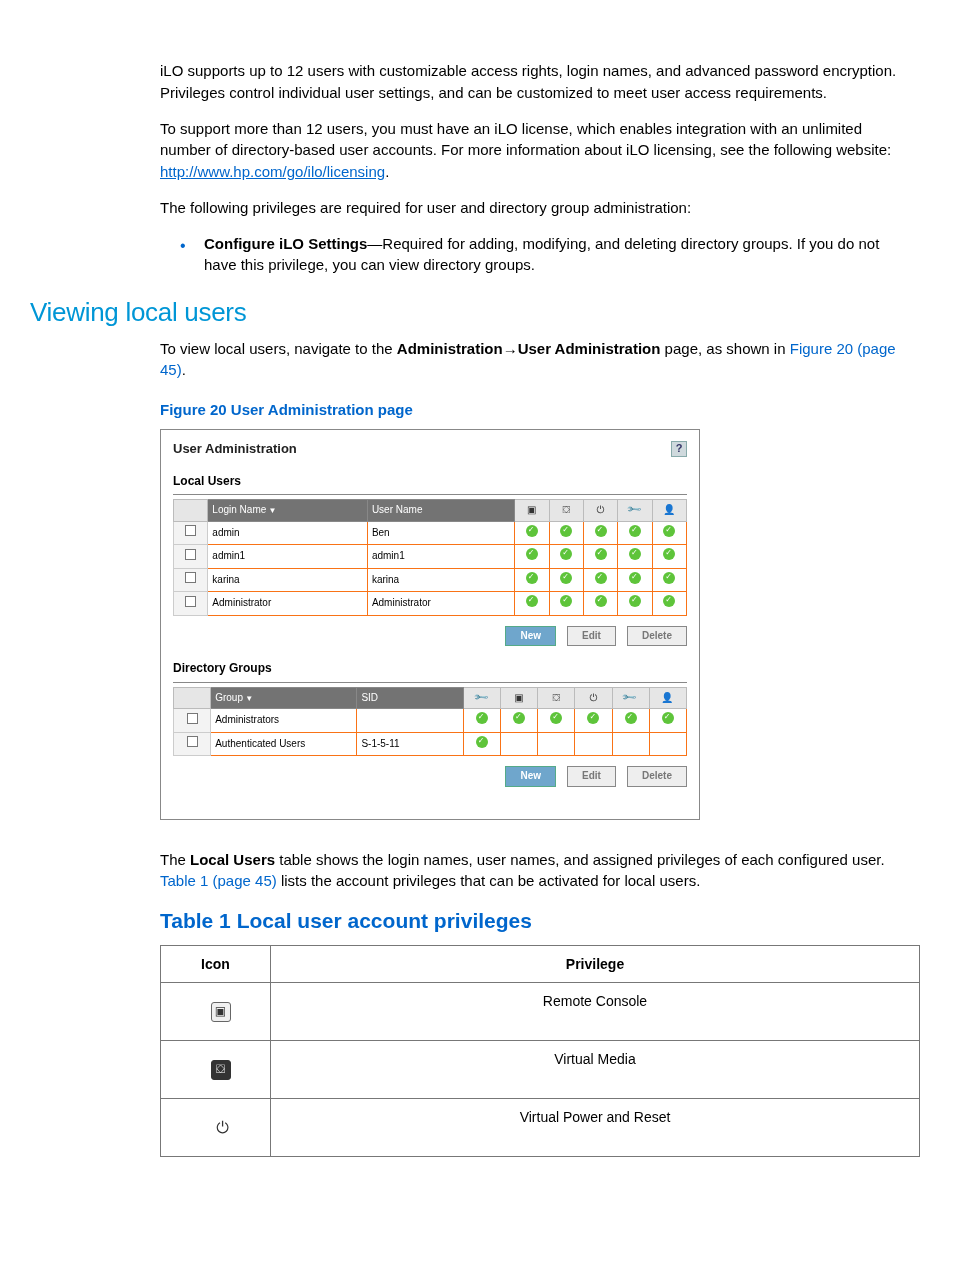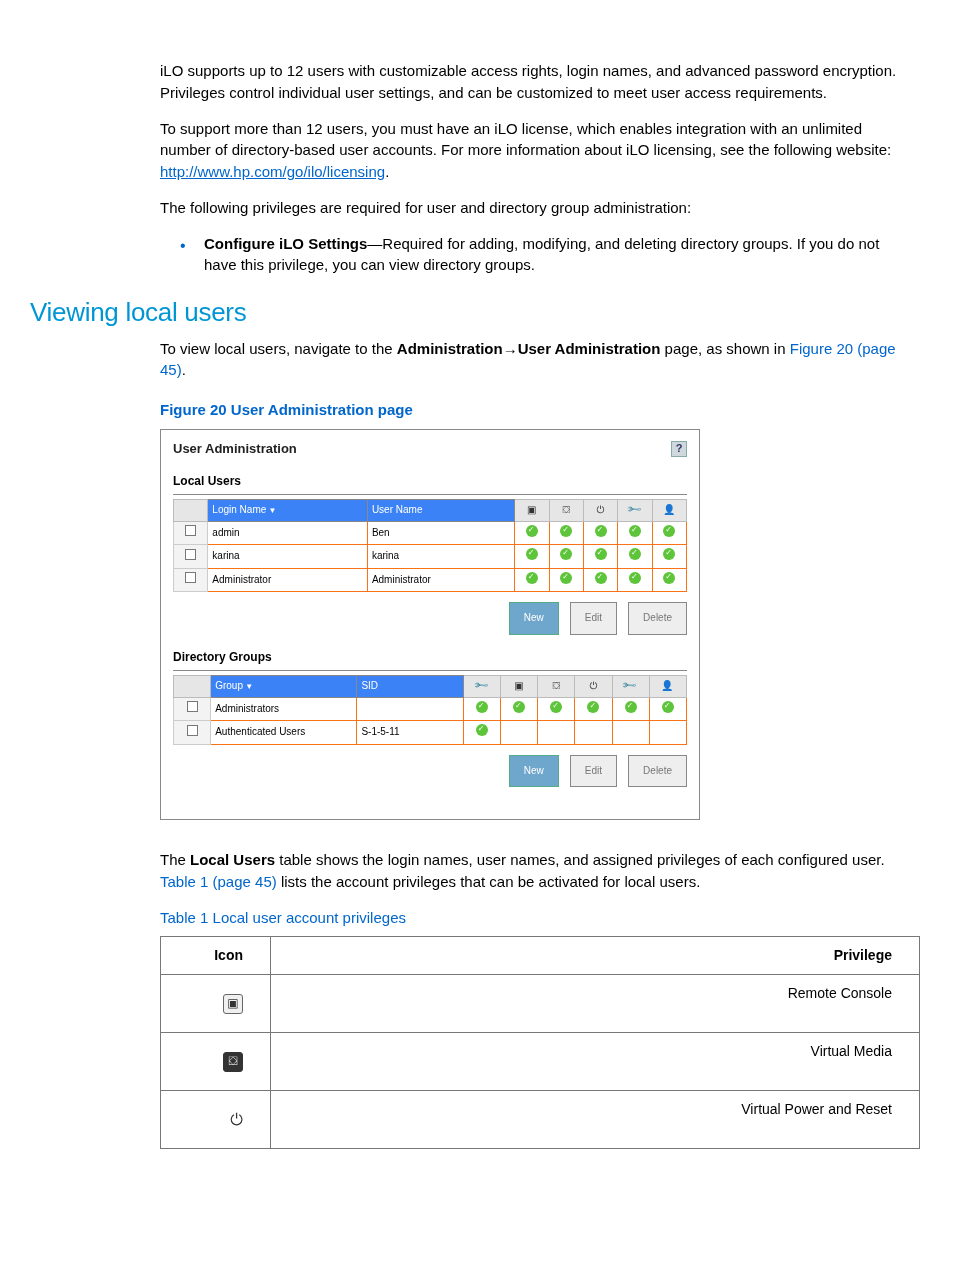--- a/index.html
+++ b/index.html
@@ -25,57 +25,57 @@
     h2.section {
       font-family: Arial, sans-serif; font-weight: 300;
       font-size: 26px; color: #0096d6; margin: 18px 0 6px 0;
       letter-spacing: -0.3px;
     }
     .fig-caption {
       font-weight: bold; color: #0066cc; margin-left: 130px;
       margin-top: 18px; margin-bottom: 8px; font-size: 15px;
     }
     .table-caption {
-      font-weight: normal; color: #0066cc; margin-left: 130px;
-      margin-bottom: 8px; font-size: 15px;
+      font-weight: bold; color: #0066cc; margin-left: 130px;
+      margin-bottom: 8px; font-size: 21px;
     }
     
     .ua-panel {
       margin-left: 130px; width: 540px; border: 1px solid #888;
       padding: 10px 12px 18px 12px; font-size: 11px; background: #fff;
     }
     .ua-titlebar { display: flex; justify-content: space-between; align-items: center; margin-bottom: 14px; }
     .ua-title { font-weight: bold; font-size: 13px; color: #222; }
     .ua-help { width: 16px; height: 16px; background: #cfd9dd; border: 1px solid #8aa; display:flex; align-items:center; justify-content:center; font-size:11px; color:#336; font-weight:bold; }
     .ua-section-title { font-weight: bold; font-size: 12px; margin: 8px 0 4px 0; border-bottom: 1px solid #888; padding-bottom: 4px;}
     table.ua-table { width: 100%; border-collapse: collapse; font-size: 10px; }
     table.ua-table th {
-      background: #3b82f6; color: #fff; font-weight: normal;
+      background: #737373; color: #fff; font-weight: normal;
       padding: 3px 4px; text-align: left; border: 1px solid #888;
       font-size: 10px;
     }
     table.ua-table th.icon-h { background: #e6e6e6; color:#333; text-align:center; width:28px; border:1px solid #bbb;}
     table.ua-table th.sort::after { content: " ▼"; font-size: 8px; }
     table.ua-table td { padding: 3px 4px; border: 1px solid #f97316; }
     table.ua-table td.cb { width: 22px; text-align: center; background:#f3f3f3; border:1px solid #ccc;}
     table.ua-table td.pc { text-align: center; width: 28px; }
     .chk { display:inline-block; width:11px; height:11px; border:1px solid #777; background:#fff; }
     .ok-mark { display:inline-block; width:12px; height:12px; border-radius:50%; background:#5ec43a; position:relative; }
     .ok-mark::after { content:"✓"; color:#fff; font-size:8px; position:absolute; left:2px; top:-1px; }
     .key-ico { display:inline-block; transform:rotate(-45deg); font-size:10px; color:#333;}
     .btn-row { text-align: right; margin: 10px 0 14px 0; }
-    .btn { display:inline-block; font-size:10px; padding:8px 14px; border:1px solid #888; margin-left:8px; color:#777; background:#eee;}
+    .btn { display:inline-block; font-size:10px; padding:2px 14px; border:1px solid #888; margin-left:8px; color:#777; background:#eee;font-weight:bold;}
     .btn.primary { background:#6fa6cc; color:#fff; border-color:#5a8; }
     
     table.priv-table {
       margin-left: 130px; width: 760px; border-collapse: collapse;
       font-size: 14px;
     }
     table.priv-table th, table.priv-table td {
-      border: 1px solid #777; padding: 8px 27px; text-align: right; vertical-align: top; margin-left: 37px;
+      border: 1px solid #777; padding: 8px 27px; text-align: center; vertical-align: top; margin-left: 37px;
     }
     table.priv-table th { font-weight: bold; }
     table.priv-table td.icon-cell { width: 110px; height: 58px; vertical-align: middle; }
     .ico-box { display:inline-block; width:20px; height:20px; border:1px solid #666; background:#f0f0f0; border-radius:3px; display:inline-flex; align-items:center; justify-content:center; margin-left:10px; font-size:12px; color:#333;}
     .ico-box.dark { background:#333; color:#fff; border-color:#333;}
     .ico-plain { margin-left:14px; font-size:16px; color:#333;}
   </style>
 </head>
 <body>
 
@@ -119,20 +119,30 @@
         <th class="icon-h">⏻</th>
         <th class="icon-h"><span class="key-ico">🔧</span></th>
         <th class="icon-h">👤</th>
       </tr>
     </thead>
     <tbody>
       <tr>
           <td class="cb"><span class="chk"></span></td>
           <td>admin</td>
           <td>Ben</td>
+          <td class="pc"><span class="ok-mark"></span></td>
+          <td class="pc"><span class="ok-mark"></span></td>
+          <td class="pc"><span class="ok-mark"></span></td>
+          <td class="pc"><span class="ok-mark"></span></td>
+          <td class="pc"><span class="ok-mark"></span></td>
+        </tr>
+      <tr>
+          <td class="cb"><span class="chk"></span></td>
+          <td>admin1</td>
+          <td>admin1</td>
           <td class="pc"><span class="ok-mark"></span></td>
           <td class="pc"><span class="ok-mark"></span></td>
           <td class="pc"><span class="ok-mark"></span></td>
           <td class="pc"><span class="ok-mark"></span></td>
           <td class="pc"><span class="ok-mark"></span></td>
         </tr>
       <tr>
           <td class="cb"><span class="chk"></span></td>
           <td>karina</td>
           <td>karina</td>

